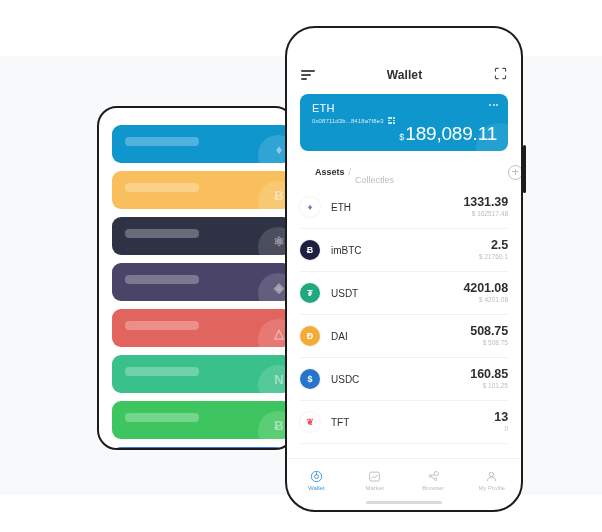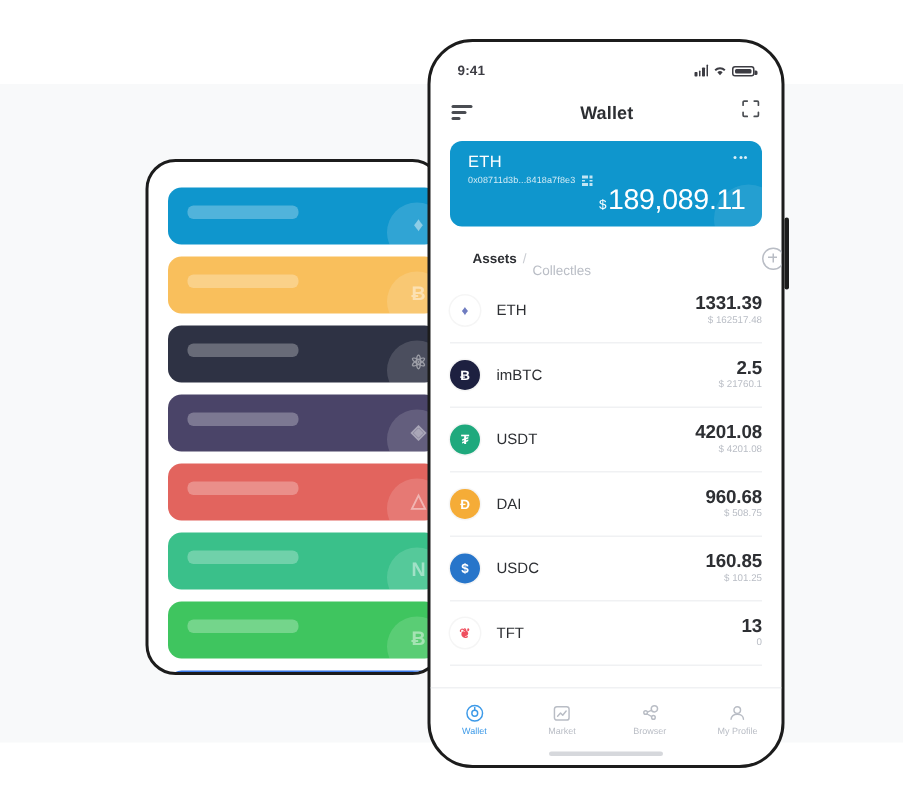--- a/index.html
+++ b/index.html
@@ -381,40 +381,20 @@
         <div class="skeleton-bar"></div>
         <div class="skeleton-watermark">Ƀ</div>
       </div>
       <div class="skeleton-card" style="background: rgb(56, 120, 232);"></div>
     </div>
 </div>
 
 <div id="side-button"></div>
 <div id="right-phone">
 
-  <div id="status-bar">
-    <span id="status-time">9:41</span>
-    <span id="status-icons">
-      <span class="signal-bars">
-          <i></i>
-          <i></i>
-          <i></i>
-          <i></i>
-        </span>
-      <span>
-        <svg width="10" height="8" viewBox="0 0 12 9">
-            <path d="M6 8.2 L3.9 5.9 A3 3 0 0 1 8.1 5.9 Z" fill="#3c3c43"></path>
-            <path d="M1.6 3.6 A6.3 6.3 0 0 1 10.4 3.6 L9.3 4.8 A4.7 4.7 0 0 0 2.7 4.8 Z" fill="#3c3c43"></path>
-          </svg>
-      </span>
-      <span class="battery">
-          <i></i>
-        </span>
-    </span>
-  </div>
 
   <div id="app-header">
     <span class="menu-icon">
         <i></i>
         <i></i>
         <i></i>
       </span>
     <span id="app-title">Wallet</span>
     <span>
       <svg width="13" height="13" viewBox="0 0 14 14">
@@ -484,21 +464,21 @@
         <span class="asset-name">USDT</span>
         <span class="asset-values">
           <div class="asset-amount">4201.08</div>
           <div class="asset-fiat">$ 4201.08</div>
         </span>
       </div>
       <div class="asset-row">
         <span class="asset-icon" style="background: rgb(245, 172, 55); color: rgb(255, 255, 255);">Ð</span>
         <span class="asset-name">DAI</span>
         <span class="asset-values">
-          <div class="asset-amount">960.68</div>
+          <div class="asset-amount">508.75</div>
           <div class="asset-fiat">$ 508.75</div>
         </span>
       </div>
       <div class="asset-row">
         <span class="asset-icon" style="background: rgb(39, 117, 202); color: rgb(255, 255, 255);">$</span>
         <span class="asset-name">USDC</span>
         <span class="asset-values">
           <div class="asset-amount">160.85</div>
           <div class="asset-fiat">$ 101.25</div>
         </span>

